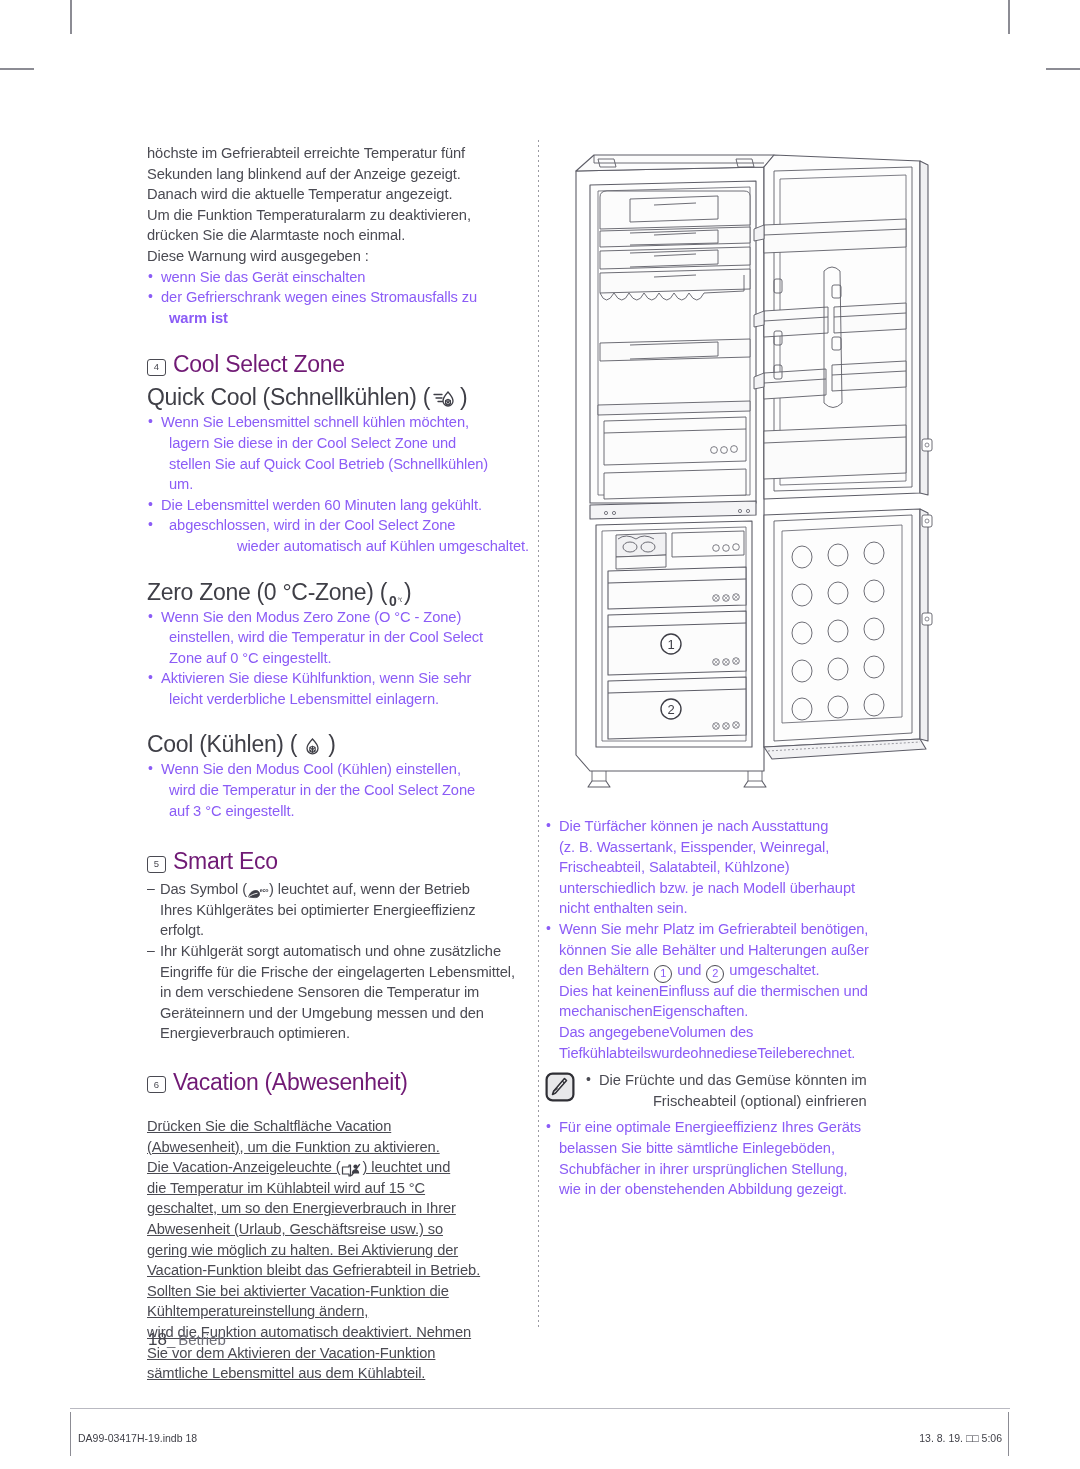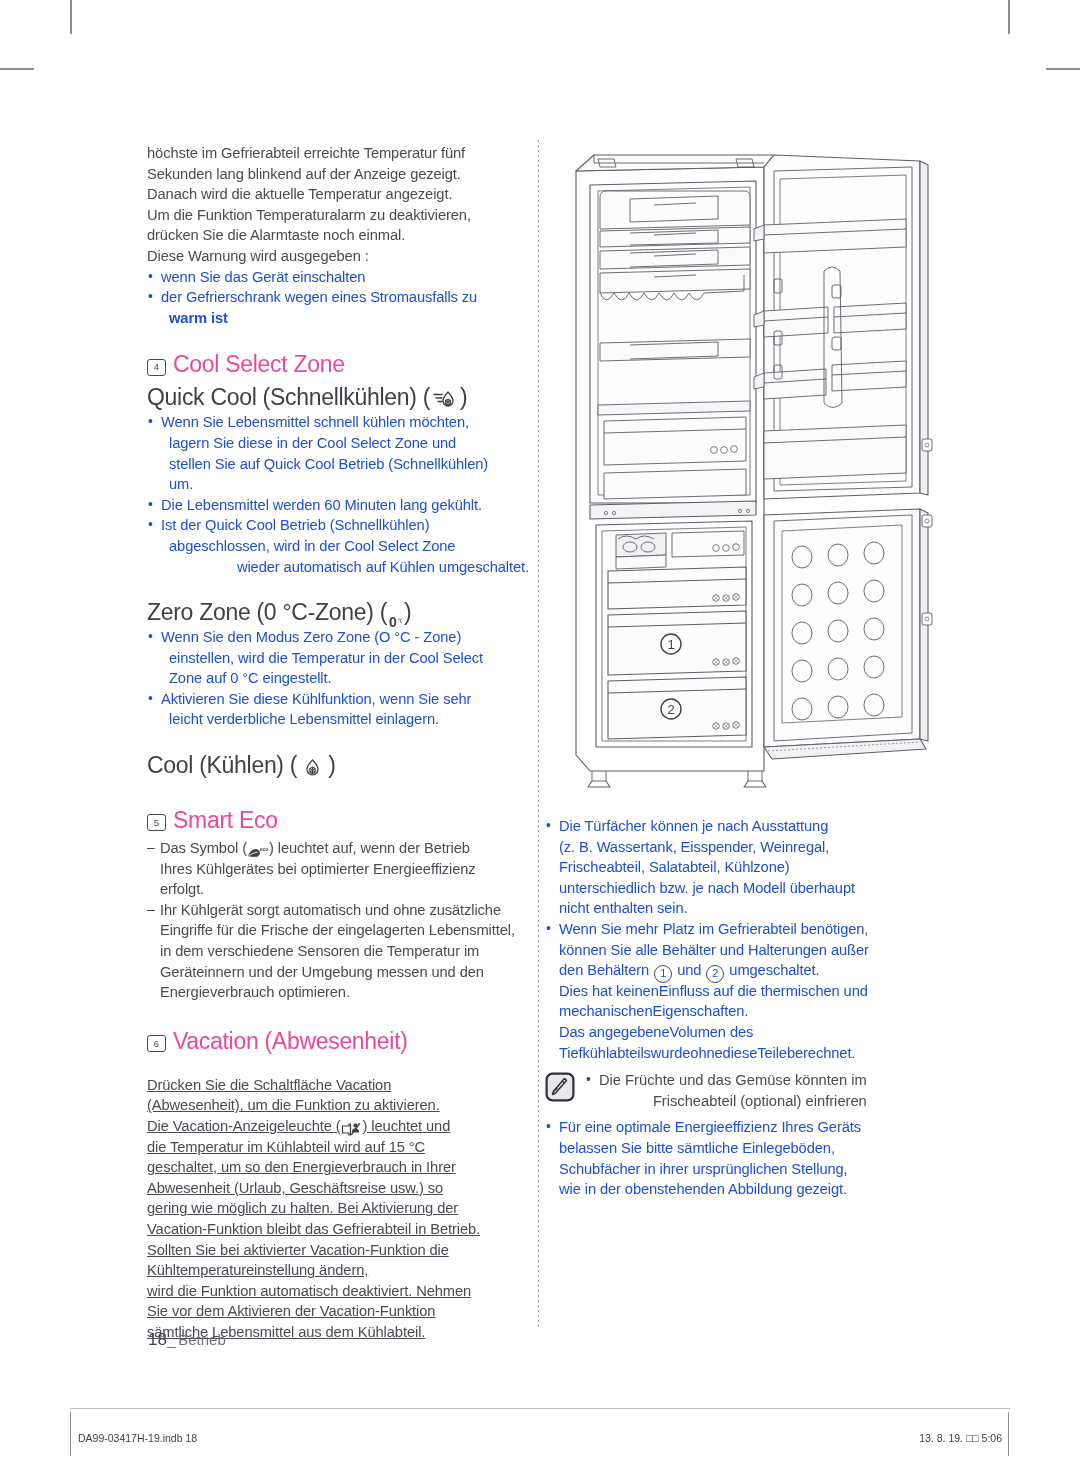--- a/index.html
+++ b/index.html
@@ -67,21 +67,21 @@
   }
   .body-text .ln { display: block; }
 
   
   .bul {
     position: relative;
     padding-left: 14px;
     font-size: 14.7px;
     line-height: 20.6px;
     letter-spacing: -0.1px;
-    color: #1d4ed8;
+    color: #8b5cf6;
   }
   .bul::before {
     content: "\2022";
     position: absolute;
     left: 1px;
     top: -1px;
     font-size: 14px;
   }
   .bul .ln { display: block; }
 
@@ -120,21 +120,21 @@
     font-size: 9.5px;
     line-height: 1;
     color: #4a4a52;
     position: relative;
     top: -2px;
     flex: none;
   }
   .h-title {
     font-size: 23px;
     line-height: 28px;
-    color: #ec4899;
+    color: #701a75;
     letter-spacing: -0.3px;
   }
   .h-sub {
     font-size: 23px;
     line-height: 30px;
     color: #3f3f47;
     letter-spacing: -0.3px;
     margin-top: 2px;
     display: flex;
     align-items: center;
@@ -303,21 +303,20 @@
     <div class="bul">
       <span class="ln">Wenn Sie Lebensmittel schnell kühlen möchten,</span>
       <span class="ln" style="padding-left:8px;">lagern Sie diese in der Cool Select Zone und</span>
       <span class="ln" style="padding-left:8px;">stellen Sie auf Quick Cool Betrieb (Schnellkühlen)</span>
       <span class="ln" style="padding-left:8px;">um.</span>
     </div>
     <div class="bul">
       <span class="ln">Die Lebensmittel werden 60 Minuten lang gekühlt.</span>
     </div>
     <div class="bul">
-      <span class="ln">Ist der Quick Cool Betrieb (Schnellkühlen)</span>
       <span class="ln" style="padding-left:8px;">abgeschlossen, wird in der Cool Select Zone</span>
       <span class="ln" style="padding-left:8px;text-align:right;">wieder automatisch auf Kühlen umgeschaltet.</span>
     </div>
 
     <div class="h-sub standalone">
       <span>Zero Zone (0 °C-Zone) (</span>
       <span class="icn icn-zero">
         <svg viewBox="0 0 13 15" width="13" height="15">
           <text x="0" y="12.5" font-family="Liberation Sans, sans-serif" font-size="14" font-weight="bold" fill="#3f3f47">0</text>
           <text x="8.4" y="9" font-family="Liberation Sans, sans-serif" font-size="6.2" fill="#3f3f47">℃</text>
@@ -345,20 +344,25 @@
           <g stroke="#3f3f47" stroke-width="1" stroke-linecap="round">
             <line x1="10.5" y1="10.1" x2="10.5" y2="16.5"></line>
             <line x1="7.8" y1="11.6" x2="13.2" y2="15"></line>
             <line x1="7.8" y1="15" x2="13.2" y2="11.6"></line>
           </g>
         </svg>
       </span>
       <span>)</span>
     </div>
 
+    <div class="bul">
+      <span class="ln">Wenn Sie den Modus Cool (Kühlen) einstellen,</span>
+      <span class="ln" style="padding-left:8px;">wird die Temperatur in der the Cool Select Zone</span>
+      <span class="ln" style="padding-left:8px;">auf 3 °C eingestellt.</span>
+    </div>
 
     <div class="h-num" style="margin-top:26px;">
       <span class="numbox">5</span>
       <span class="h-title">Smart Eco</span>
     </div>
 
     <div class="dash" style="margin-top:4px;">
       <span>Das Symbol (</span><span class="icn icn-eco"><svg viewBox="0 0 22 14" width="22" height="14">
             <path d="M1.5 11 C1.5 11 3 4.5 9 4.5 C11.5 4.5 12.5 6.5 12.5 8 C12.5 10 11 11.6 8.5 11.6 C5 11.6 1.5 11 1.5 11 Z" fill="#3f3f47" stroke="#3f3f47" stroke-width="0.8"></path>
             <path d="M1.5 11 C4 9 7 7.8 10.5 7.2" fill="none" stroke="#ffffff" stroke-width="0.9"></path>

